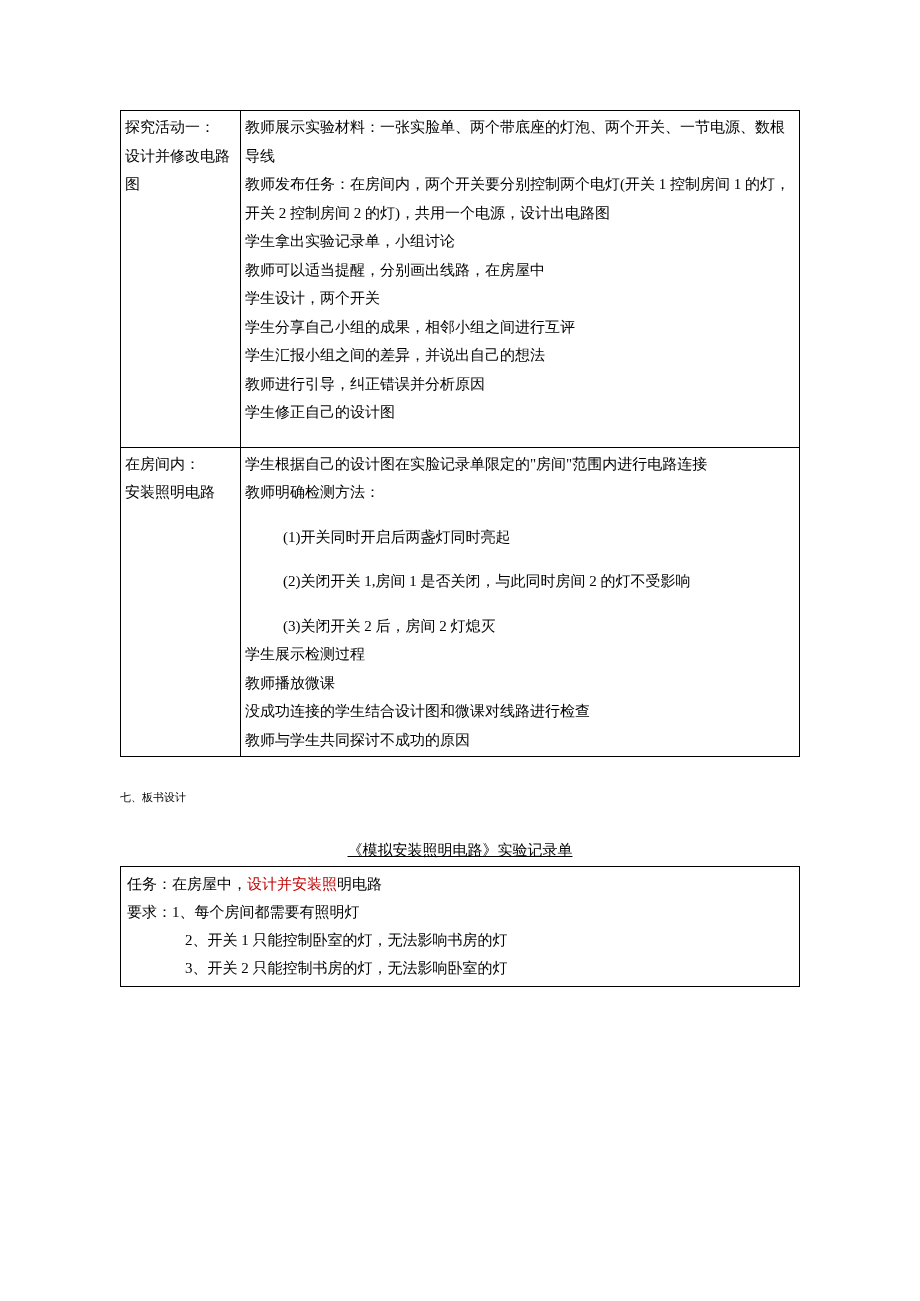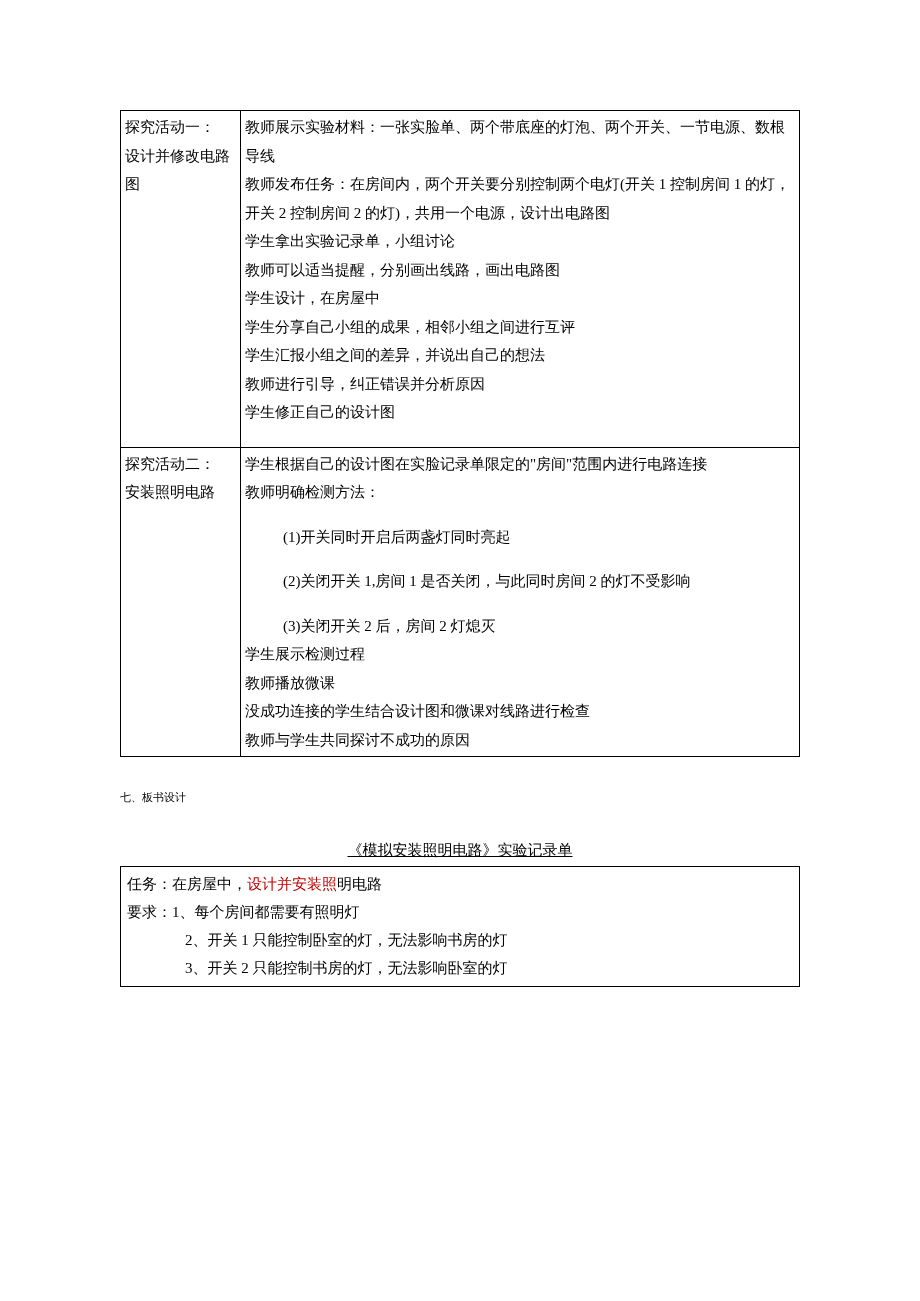--- a/index.html
+++ b/index.html
@@ -59,32 +59,32 @@
   <tbody>
   <tr>
     <td class="left-col">
       <span>探究活动一：</span><br>
       <span>设计并修改电路图</span>
     </td>
     <td>
       <span>教师展示实验材料：一张实脸单、两个带底座的灯泡、两个开关、一节电源、数根导线</span><br>
       <span>教师发布任务：在房间内，两个开关要分别控制两个电灯(开关 1 控制房间 1 的灯，开关 2 控制房间 2 的灯)，共用一个电源，设计出电路图</span><br>
       <span>学生拿出实验记录单，小组讨论</span><br>
-      <span>教师可以适当提醒，分别画出线路，画出电路图</span><br>
-      <span>学生设计，在房屋中</span><br>
+      <span>教师可以适当提醒，分别画出线路，在房屋中</span><br>
+      <span>学生设计，两个开关</span><br>
       <span>学生分享自己小组的成果，相邻小组之间进行互评</span><br>
       <span>学生汇报小组之间的差异，并说出自己的想法</span><br>
       <span>教师进行引导，纠正错误并分析原因</span><br>
       <span>学生修正自己的设计图</span>
       <div class="para-gap"></div>
     </td>
   </tr>
   <tr>
     <td class="left-col">
-      <span>探究活动二：</span><br>
+      <span>在房间内：</span><br>
       <span>安装照明电路</span>
     </td>
     <td>
       <span>学生根据自己的设计图在实脸记录单限定的"房间"范围内进行电路连接</span><br>
       <span>教师明确检测方法：</span><br>
       <span class="sub-indent">(1)开关同时开启后两盏灯同时亮起</span>
       <span class="sub-indent">(2)关闭开关 1,房间 1 是否关闭，与此同时房间 2 的灯不受影响</span>
       <span class="sub-indent">(3)关闭开关 2 后，房间 2 灯熄灭</span>
       <span>学生展示检测过程</span><br>
       <span>教师播放微课</span><br>

